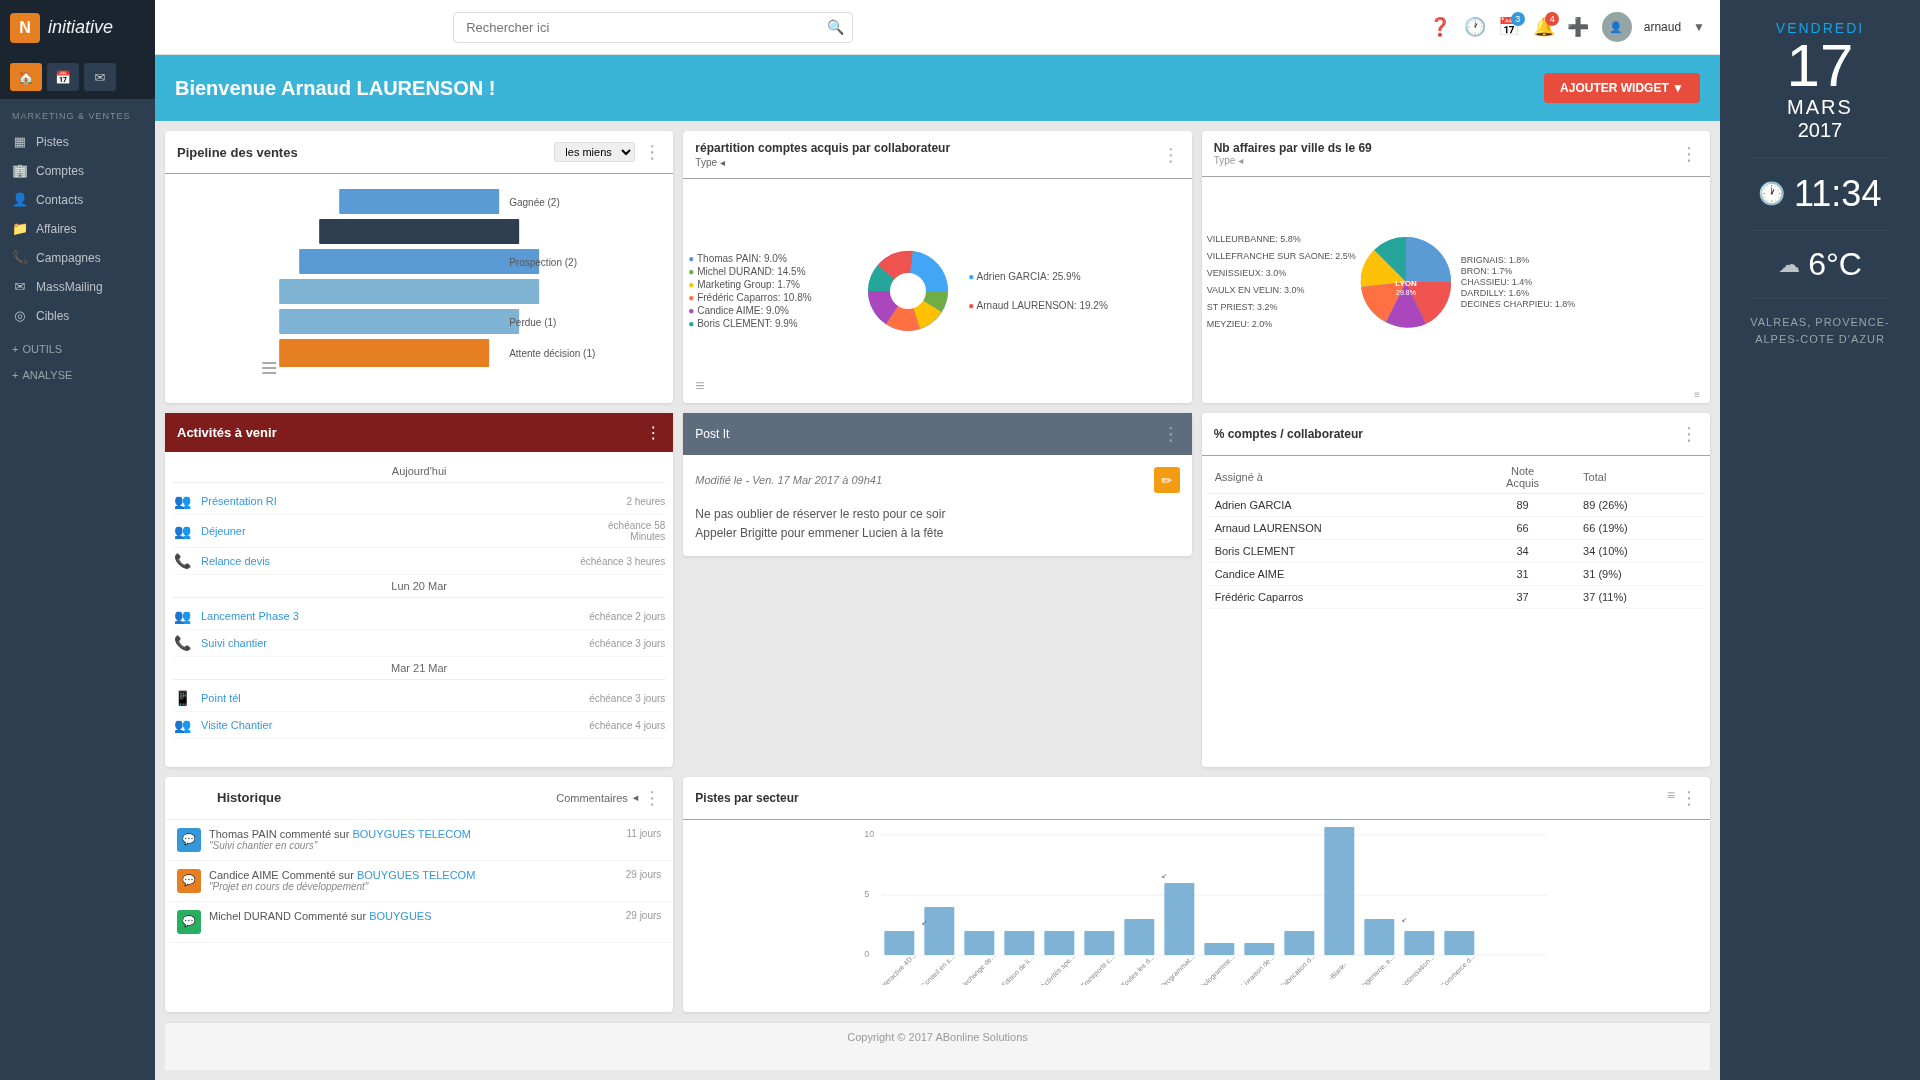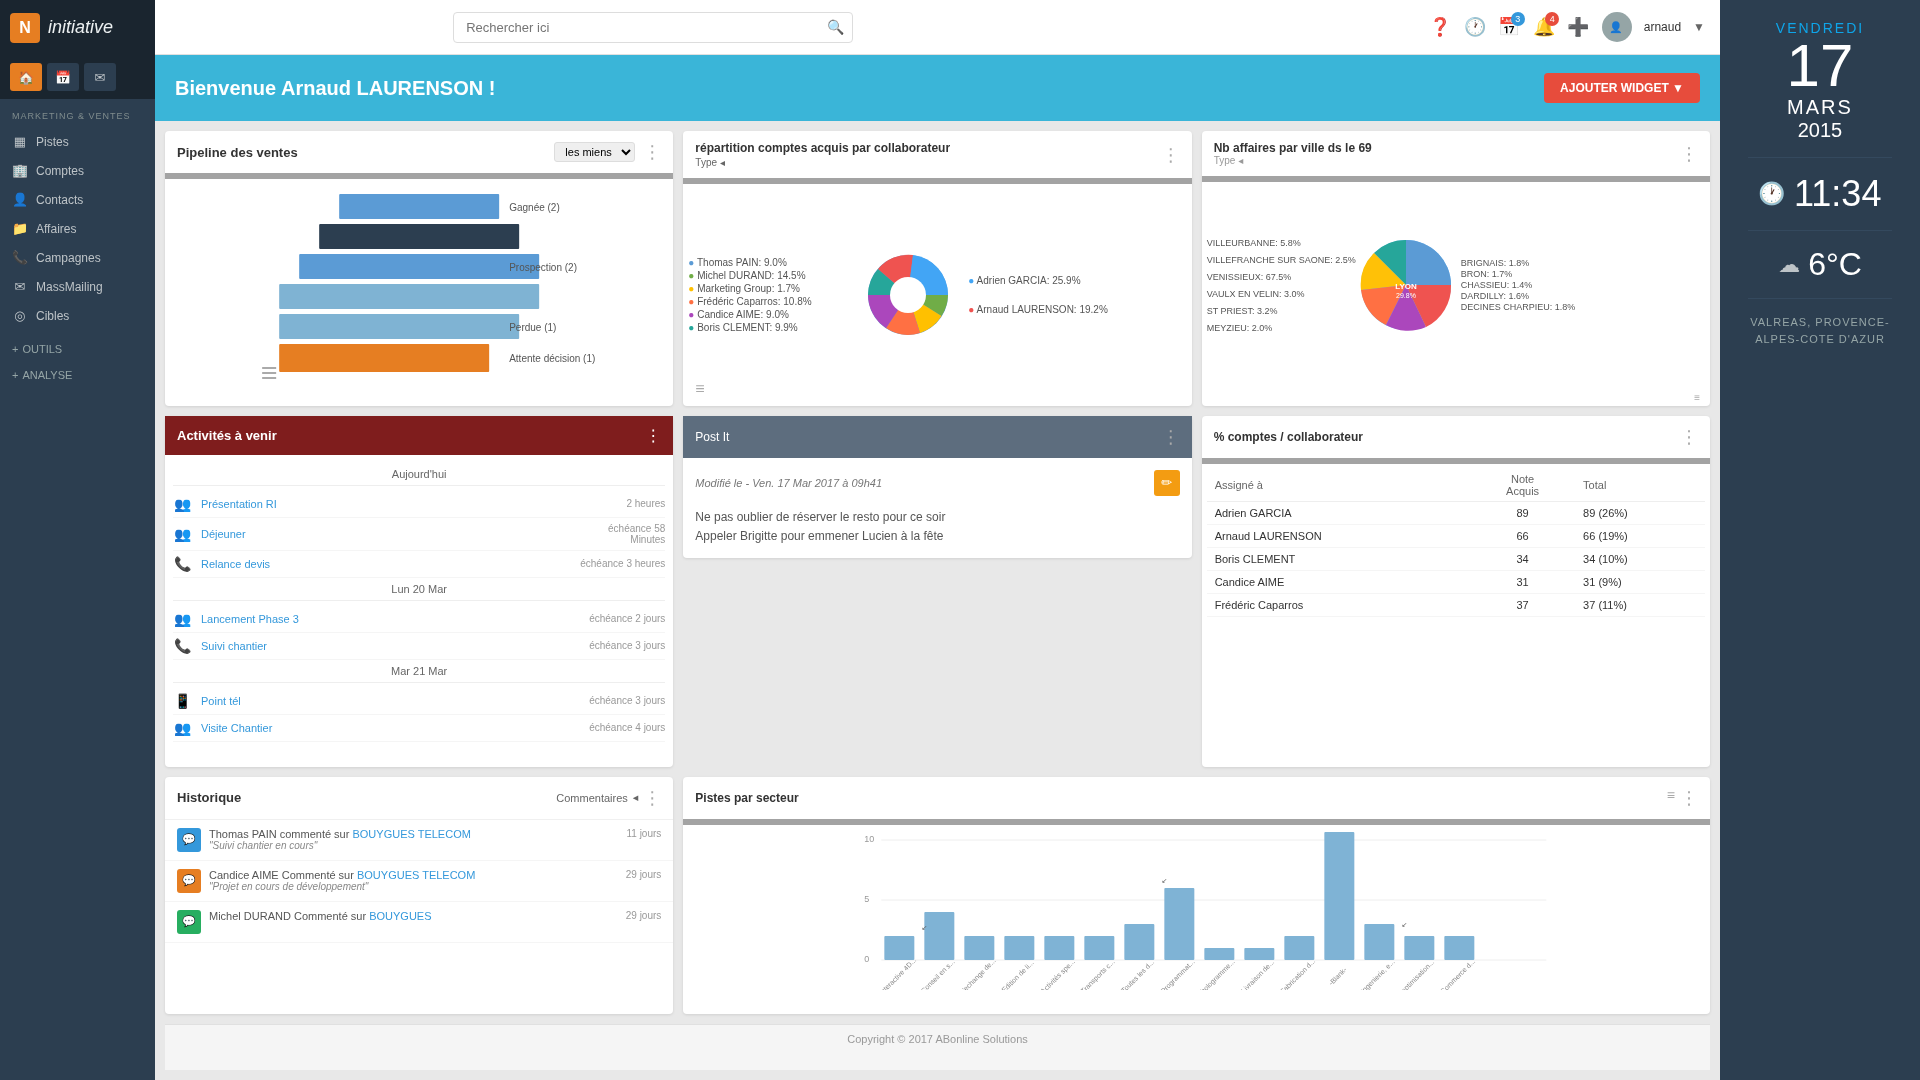--- a/index.html
+++ b/index.html
@@ -37,21 +37,21 @@
     
     .welcome-bar { background: #3ab5d8; color: white; padding: 18px 20px; display: flex; align-items: center; justify-content: space-between; flex-shrink: 0; }
     .welcome-text { font-size: 20px; font-weight: bold; }
     .add-widget-btn { background: #e74c3c; color: white; border: none; padding: 8px 16px; border-radius: 4px; cursor: pointer; font-size: 12px; font-weight: bold; display: flex; align-items: center; gap: 5px; }
 
     
     .dashboard { flex: 1; overflow-y: auto; padding: 10px; display: grid; grid-template-columns: 1fr 1fr 1fr; grid-template-rows: auto auto auto; gap: 10px; background: #e8e8e8; }
 
     
     .widget { background: white; border-radius: 4px; overflow: hidden; display: flex; flex-direction: column; box-shadow: 0 1px 3px rgba(0,0,0,0.1); }
-    .widget-header { padding: 10px 12px; display: flex; align-items: center; justify-content: space-between; border-bottom: 6px solid #a3a3a3; }
+    .widget-header { padding: 10px 12px; display: flex; align-items: center; justify-content: space-between; border-bottom: 1px solid #a3a3a3; }
     .widget-body { flex: 1; padding: 10px; overflow: hidden; position: relative; }
 
     
     .activities-widget { background: white; border-radius: 4px; box-shadow: 0 1px 3px rgba(0,0,0,0.1); }
     .activities-header { background: #7f1d1d; color: white; padding: 10px 12px; display: flex; align-items: center; justify-content: space-between; }
     .activities-title { font-size: 13px; font-weight: bold; }
     .activities-body { padding: 8px; }
     .date-header { text-align: center; font-size: 11px; color: #666; padding: 5px 0; border-bottom: 1px solid #eee; margin-bottom: 5px; }
     .activity-row { display: flex; align-items: center; padding: 5px 0; gap: 8px; border-bottom: 1px solid #f5f5f5; }
     .activity-icon { width: 20px; text-align: center; font-size: 14px; }
@@ -63,21 +63,21 @@
     .postit-header { background: #5d6d7e; color: white; padding: 10px 12px; display: flex; align-items: center; justify-content: space-between; }
     .postit-body { padding: 12px; }
     .postit-meta { display: flex; align-items: center; justify-content: space-between; margin-bottom: 12px; }
     .postit-date { font-size: 11px; color: #777; font-style: italic; }
     .postit-edit { background: #f39c12; color: white; border: none; width: 26px; height: 26px; border-radius: 3px; cursor: pointer; font-size: 13px; display: flex; align-items: center; justify-content: center; }
     .postit-content { font-size: 12px; color: #555; line-height: 1.6; }
 
     
     .historique-widget { background: white; border-radius: 4px; box-shadow: 0 1px 3px rgba(0,0,0,0.1); }
     .historique-header { padding: 10px 12px; display: flex; align-items: center; justify-content: space-between; border-bottom: 1px solid #f0f0f0; }
-    .historique-title { font-size: 13px; font-weight: bold; color: #333; }
+    .historique-title { font-size: 13px; font-weight: bold; color: #333; margin-left: 40px; }
     .historique-filter { display: flex; align-items: center; gap: 5px; color: #666; font-size: 11px; }
     .hist-row { display: flex; padding: 8px 12px; gap: 8px; border-bottom: 1px solid #f5f5f5; }
     .hist-icon { width: 24px; height: 24px; border-radius: 3px; display: flex; align-items: center; justify-content: center; color: white; font-size: 11px; flex-shrink: 0; }
     .hist-content { flex: 1; font-size: 11px; color: #555; }
     .hist-link { color: #3498db; cursor: pointer; }
     .hist-days { color: #999; font-size: 10px; white-space: nowrap; }
     .hist-quote { color: #888; font-style: italic; font-size: 10px; }
 
     
     .table-widget table { width: 100%; border-collapse: collapse; font-size: 11px; }
@@ -280,21 +280,21 @@
             <span style="cursor:pointer;">◂</span>
           </div>
         </div>
         <span class="three-dots">⋮</span>
       </div>
       <div class="widget-body" style="display:flex;align-items:center;padding:5px;">
 
         <div style="display:flex;flex-direction:column;font-size:9px;color:#555;gap:7px;min-width:145px;">
           <div>VILLEURBANNE: 5.8%</div>
           <div>VILLEFRANCHE SUR SAONE: 2.5%</div>
-          <div>VENISSIEUX: 67.5%</div>
+          <div>VENISSIEUX: 3.0%</div>
           <div>VAULX EN VELIN: 3.0%</div>
           <div>ST PRIEST: 3.2%</div>
           <div>MEYZIEU: 2.0%</div>
         </div>
         <svg width="100" height="120" viewBox="-50 -60 100 120">
           <circle cx="0" cy="0" r="45" fill="#42a5f5" opacity="0.8"></circle>
           <path d="M0,0 L45,0 A45,45 0 0,0 0,-45 Z" fill="#5b9bd5"></path>
           <path d="M0,0 L0,-45 A45,45 0 0,0 -32,-32 Z" fill="#26a69a"></path>
           <path d="M0,0 L-32,-32 A45,45 0 0,0 -45,5 Z" fill="#ffc107"></path>
           <path d="M0,0 L-45,5 A45,45 0 0,0 -20,40 Z" fill="#ff7043"></path>
@@ -533,21 +533,21 @@
 
     <div class="copyright">Copyright © 2017 ABonline Solutions</div>
   </div>
 </div>
 
 <div class="right-panel">
   <div class="clock-date">
     <div class="clock-weekday">Vendredi</div>
     <div class="clock-day">17</div>
     <div class="clock-month">Mars</div>
-    <div class="clock-year">2015</div>
+    <div class="clock-year">2017</div>
   </div>
   <div class="divider"></div>
   <div class="clock-time-row">
     <span class="clock-icon">🕐</span>
     <span>11:34</span>
   </div>
   <div class="divider"></div>
   <div class="clock-temp-row">
     <span class="clock-icon">☁</span>
     <span>6°C</span>

